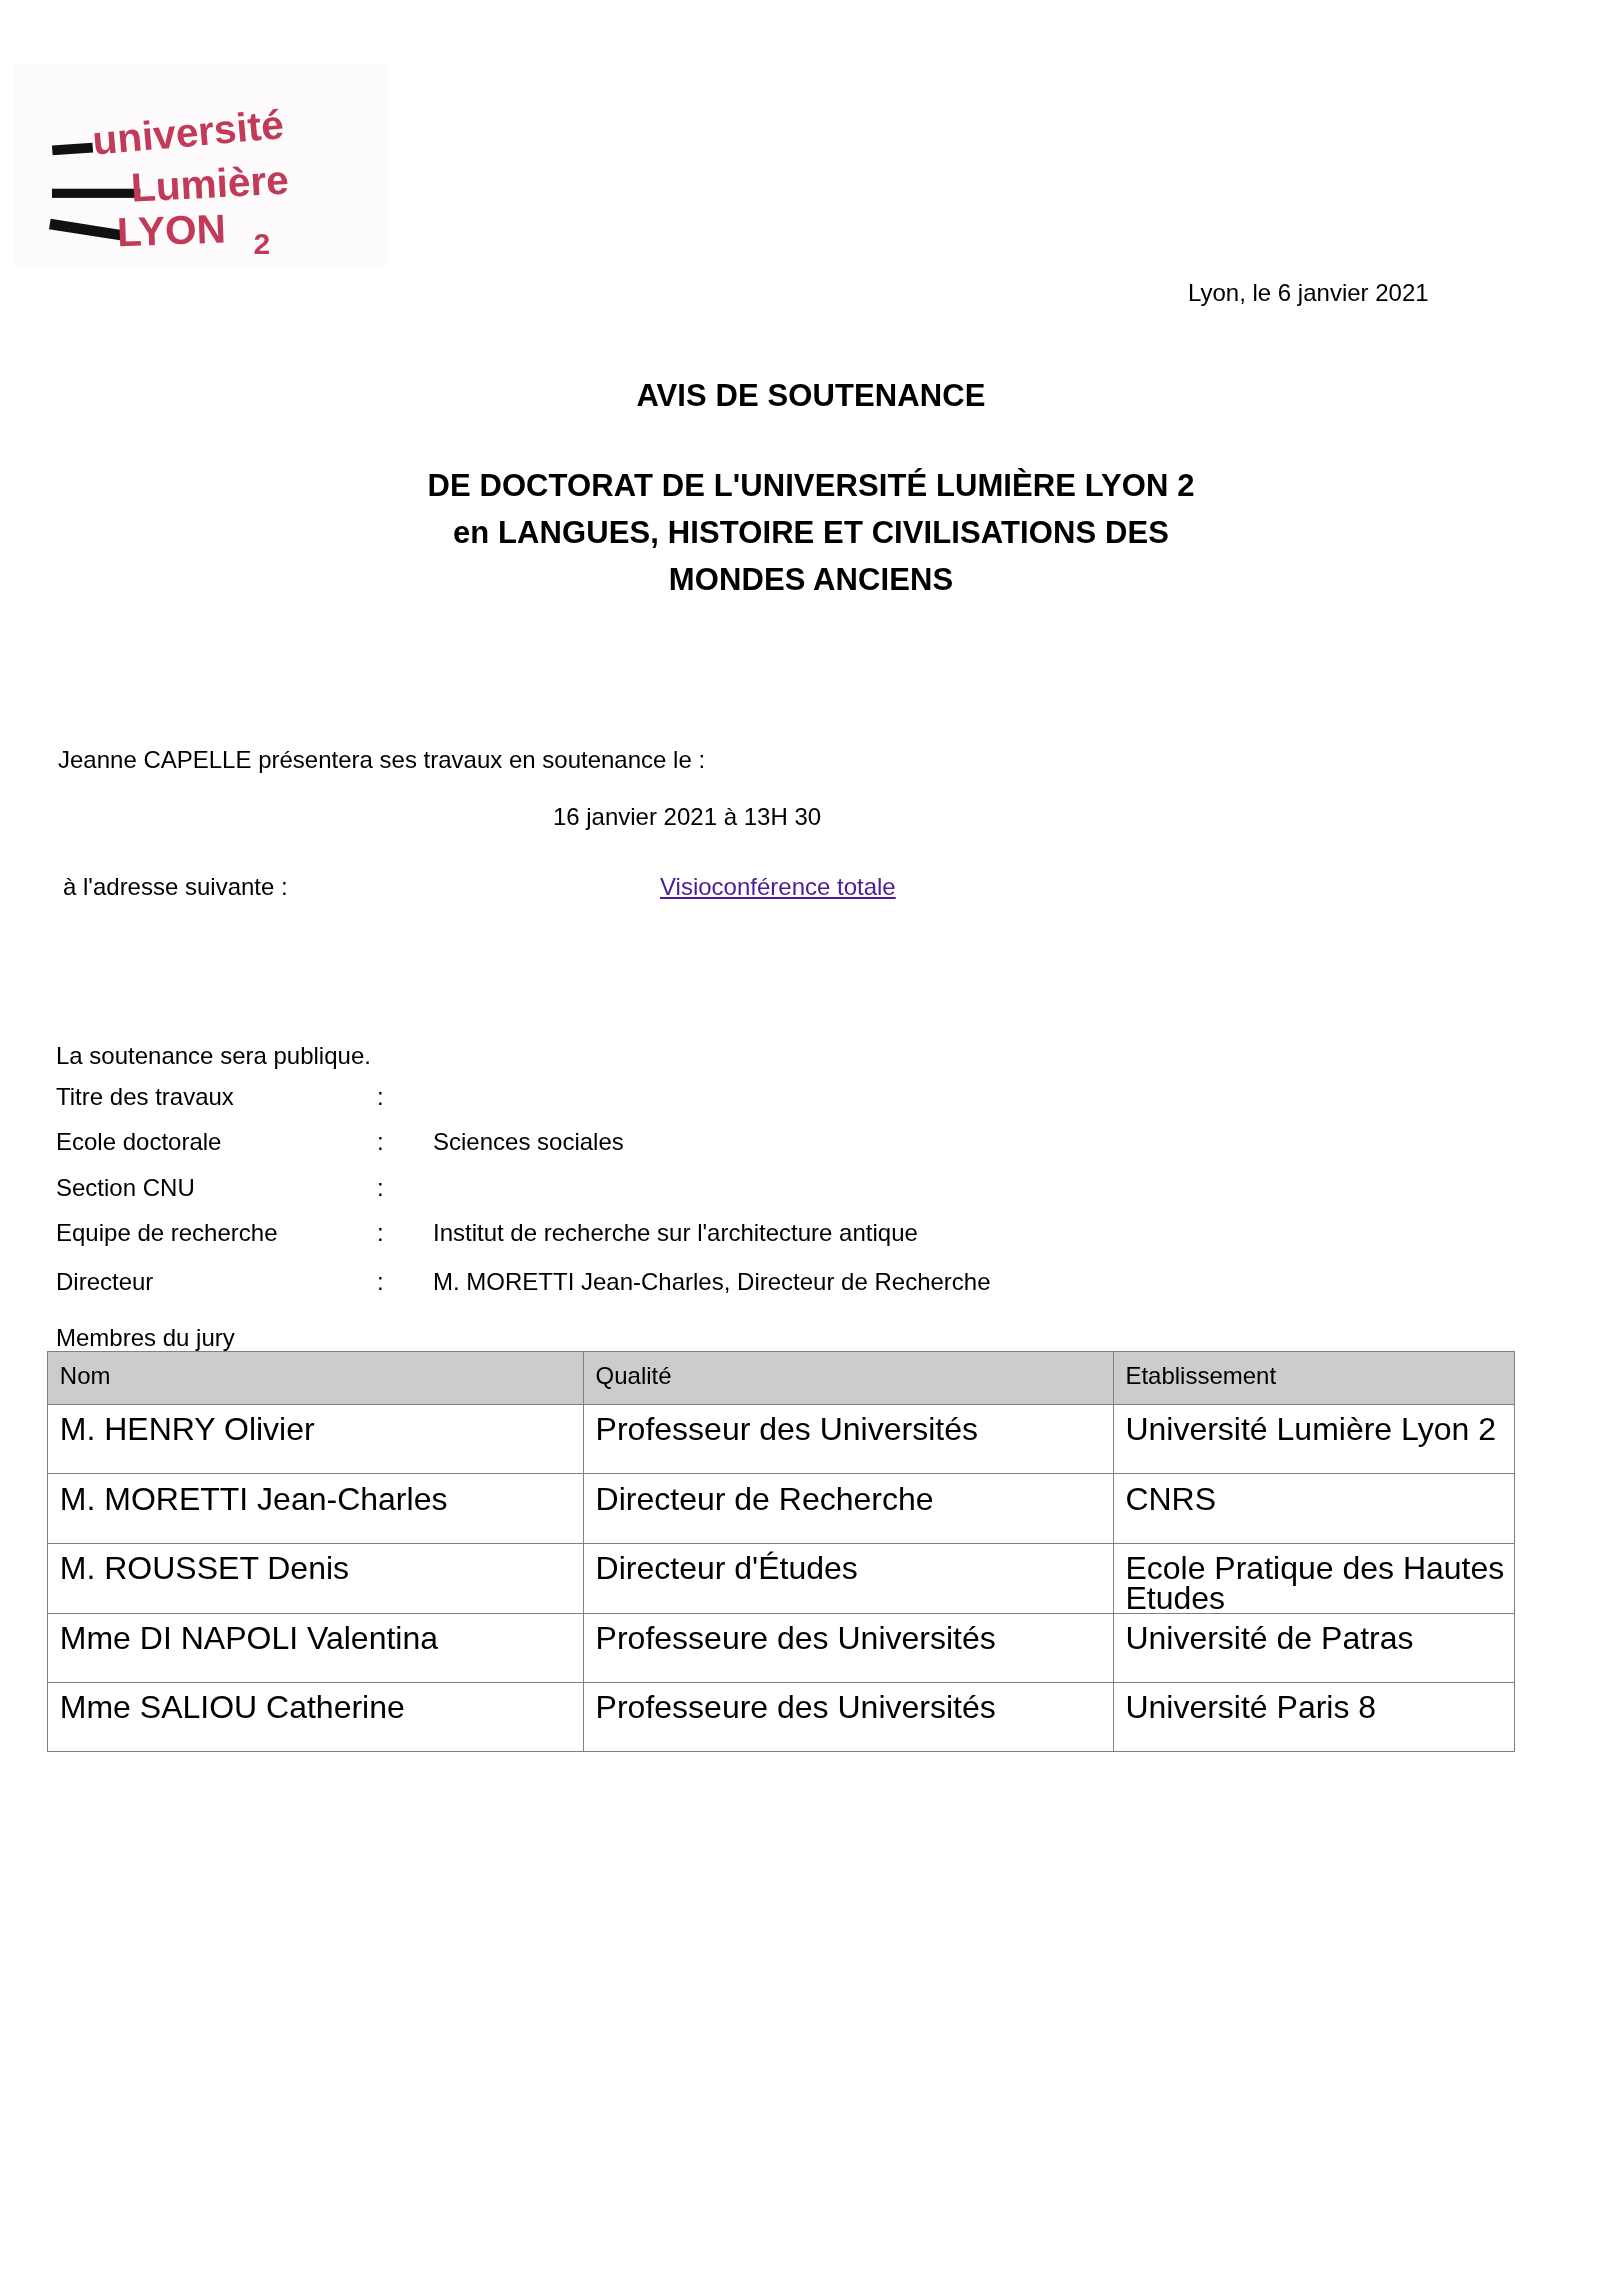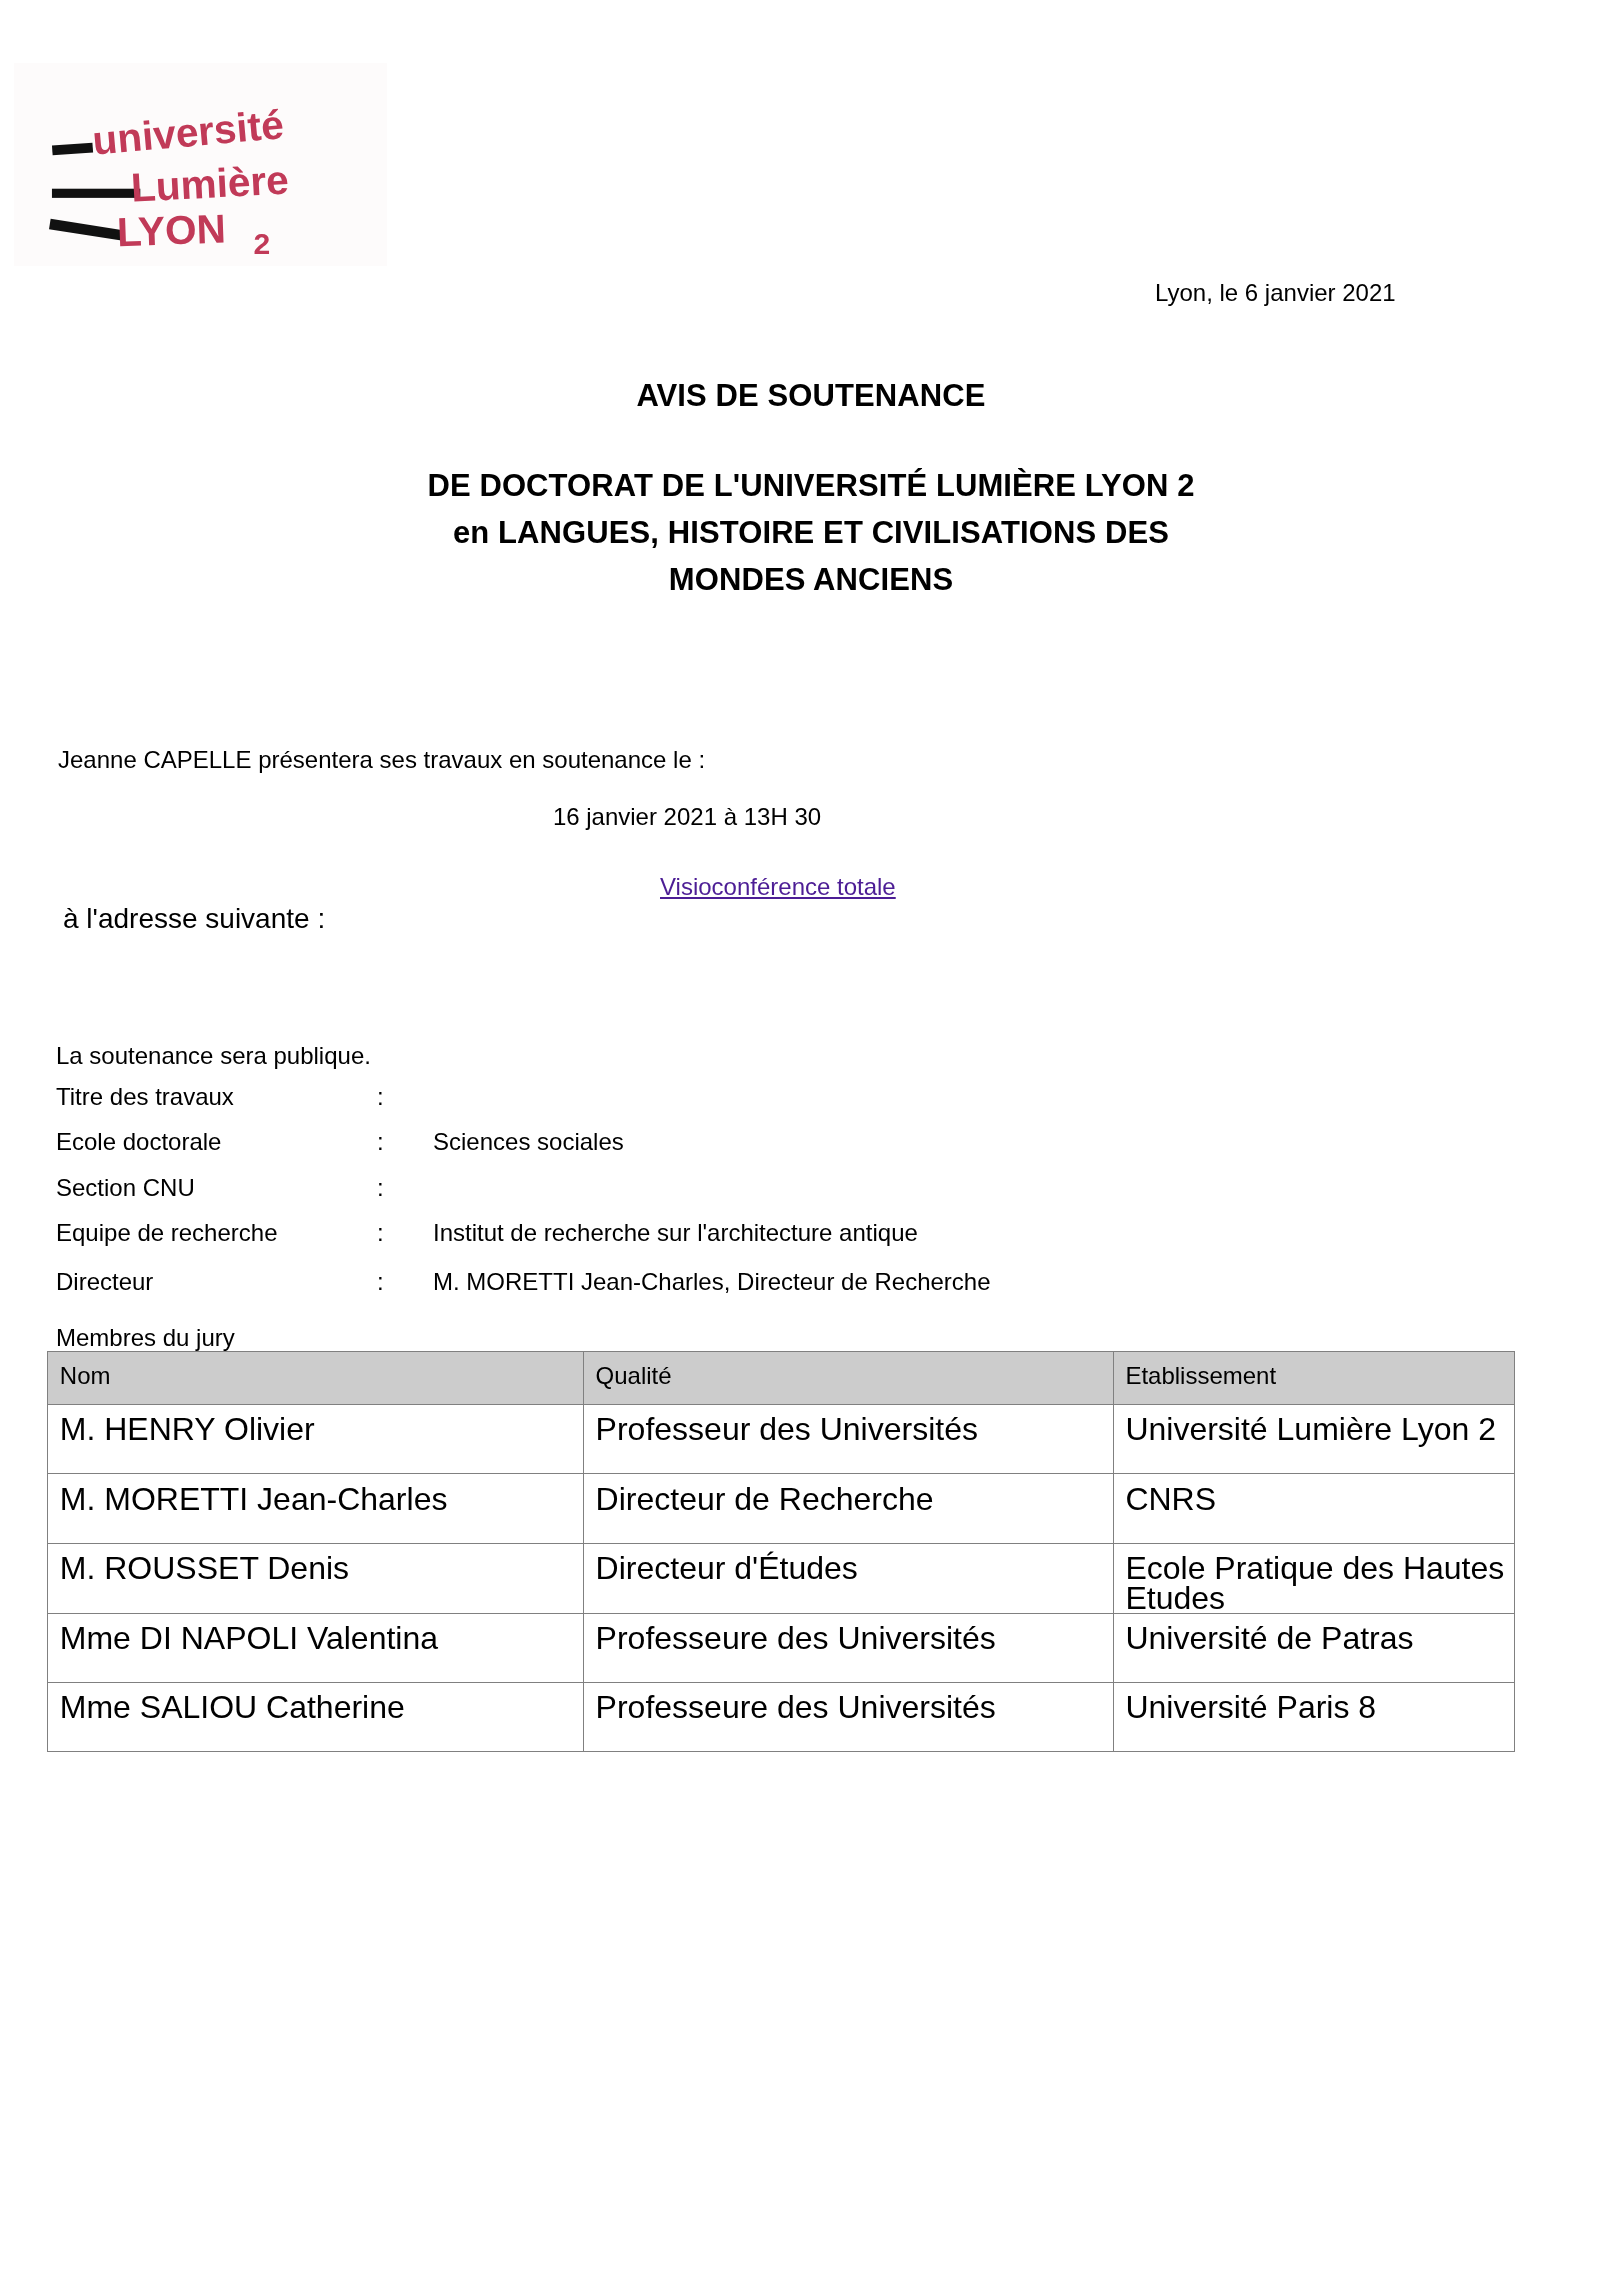--- a/index.html
+++ b/index.html
@@ -26,21 +26,21 @@
     top: 63px;
     width: 373px;
     height: 203px;
     background: #fdfbfb;
   }
   .logo-svg { display: block; width: 373px; height: 203px; }
 
   
   .date-line {
     position: absolute;
-    left: 1155px;
+    left: 1188px;
     top: 278px;
     font-size: 24px;
     line-height: 30px;
     white-space: nowrap;
   }
 
   
   .title-block {
     position: absolute;
     left: 0;
@@ -77,24 +77,23 @@
     top: 802px;
     width: 1374px;
     text-align: center;
     font-size: 24px;
     line-height: 30px;
   }
   .addr-label {
     position: absolute;
     left: 63px;
     top: 872px;
-    font-size: 28px;
-    line-height: 30px;
-    white-space: nowrap;
-    margin-top: 32px;
+    font-size: 24px;
+    line-height: 30px;
+    white-space: nowrap;
   }
   .addr-link {
     position: absolute;
     left: 660px;
     top: 872px;
     font-size: 24px;
     line-height: 30px;
     color: #4c1d95;
     text-decoration: underline;
     white-space: nowrap;

